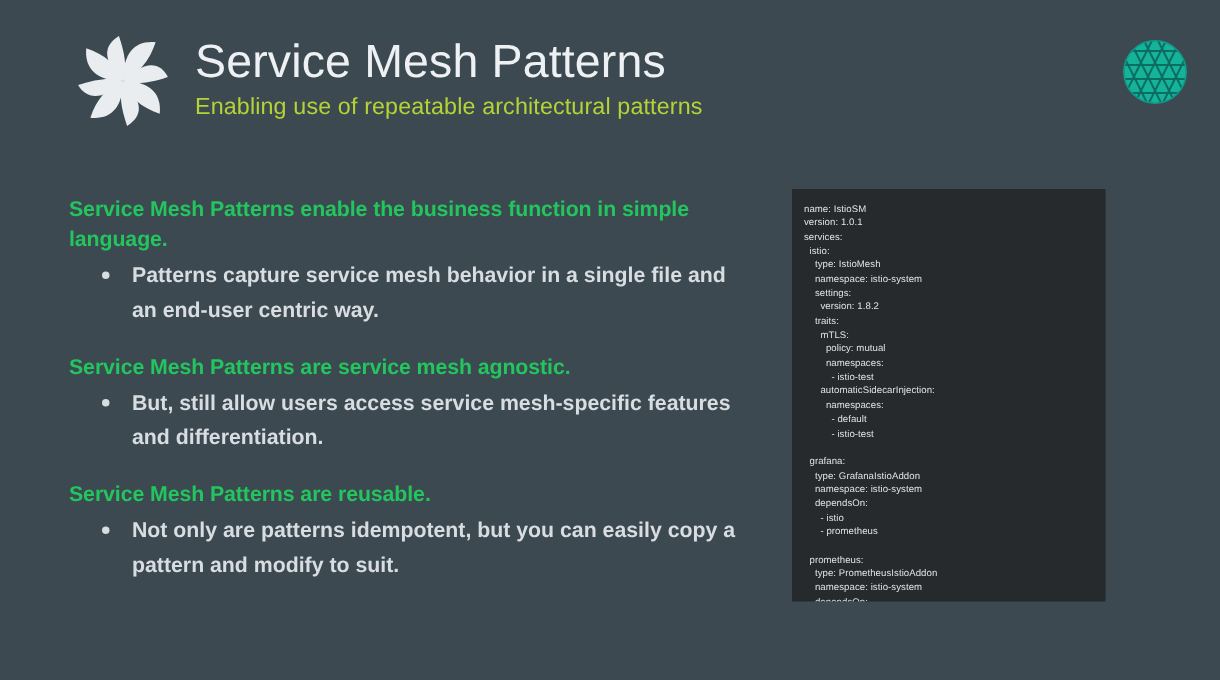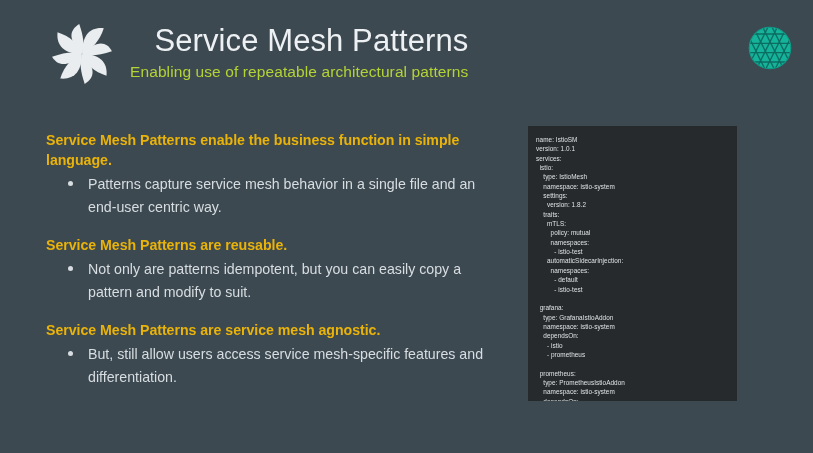--- a/index.html
+++ b/index.html
@@ -42,21 +42,20 @@
     flex: 0 0 68px;
     display: block;
   }
 
   .title-block {
     margin-left: 14px;
     display: flex;
     flex-direction: column;
     justify-content: center;
     padding-bottom: 2px;
-    align-items: flex-end;
   }
 
   .slide-title {
     font-size: 31px;
     font-weight: 400;
     line-height: 1.05;
     color: #eef1f3;
     letter-spacing: 0.1px;
     white-space: nowrap;
   }
@@ -86,33 +85,33 @@
     width: 455px;
   }
 
   .point-group { margin-bottom: 17px; }
   .point-group:last-child { margin-bottom: 0; }
 
   .point-heading {
     font-size: 14.2px;
     font-weight: bold;
     line-height: 1.42;
-    color: #eab308;
+    color: #22c55e;
     letter-spacing: -0.05px;
   }
 
   .bullet-list { list-style: none; margin-top: 3px; }
 
   .bullet-item {
     position: relative;
     padding-left: 42px;
     font-size: 14.2px;
     line-height: 1.58;
     color: #d7dde1;
-    font-weight: 400;
+    font-weight: 700;
   }
 
   .bullet-item .dot {
     position: absolute;
     left: 22px;
     top: 8px;
     width: 5px;
     height: 5px;
     border-radius: 50%;
     background: #d7dde1;
@@ -197,35 +196,35 @@
       <div class="point-heading">Service Mesh Patterns enable the business function in simple language.</div>
       <ul class="bullet-list">
         <li class="bullet-item">
           <span class="dot"></span>
           <span>Patterns capture service mesh behavior in a single file and an end-user centric way.</span>
         </li>
       </ul>
     </div>
 
     <div class="point-group">
+      <div class="point-heading">Service Mesh Patterns are service mesh agnostic.</div>
+      <ul class="bullet-list">
+        <li class="bullet-item">
+          <span class="dot"></span>
+          <span>But, still allow users access service mesh-specific features and differentiation.</span>
+        </li>
+      </ul>
+    </div>
+
+    <div class="point-group">
       <div class="point-heading">Service Mesh Patterns are reusable.</div>
       <ul class="bullet-list">
         <li class="bullet-item">
           <span class="dot"></span>
           <span>Not only are patterns idempotent, but you can easily copy a pattern and modify to suit.</span>
-        </li>
-      </ul>
-    </div>
-
-    <div class="point-group">
-      <div class="point-heading">Service Mesh Patterns are service mesh agnostic.</div>
-      <ul class="bullet-list">
-        <li class="bullet-item">
-          <span class="dot"></span>
-          <span>But, still allow users access service mesh-specific features and differentiation.</span>
         </li>
       </ul>
     </div>
 
   </div>
 
   <div class="code-panel" id="code-panel">
       <div class="code-line">name: IstioSM</div>
       <div class="code-line">version: 1.0.1</div>
       <div class="code-line">services:</div>

